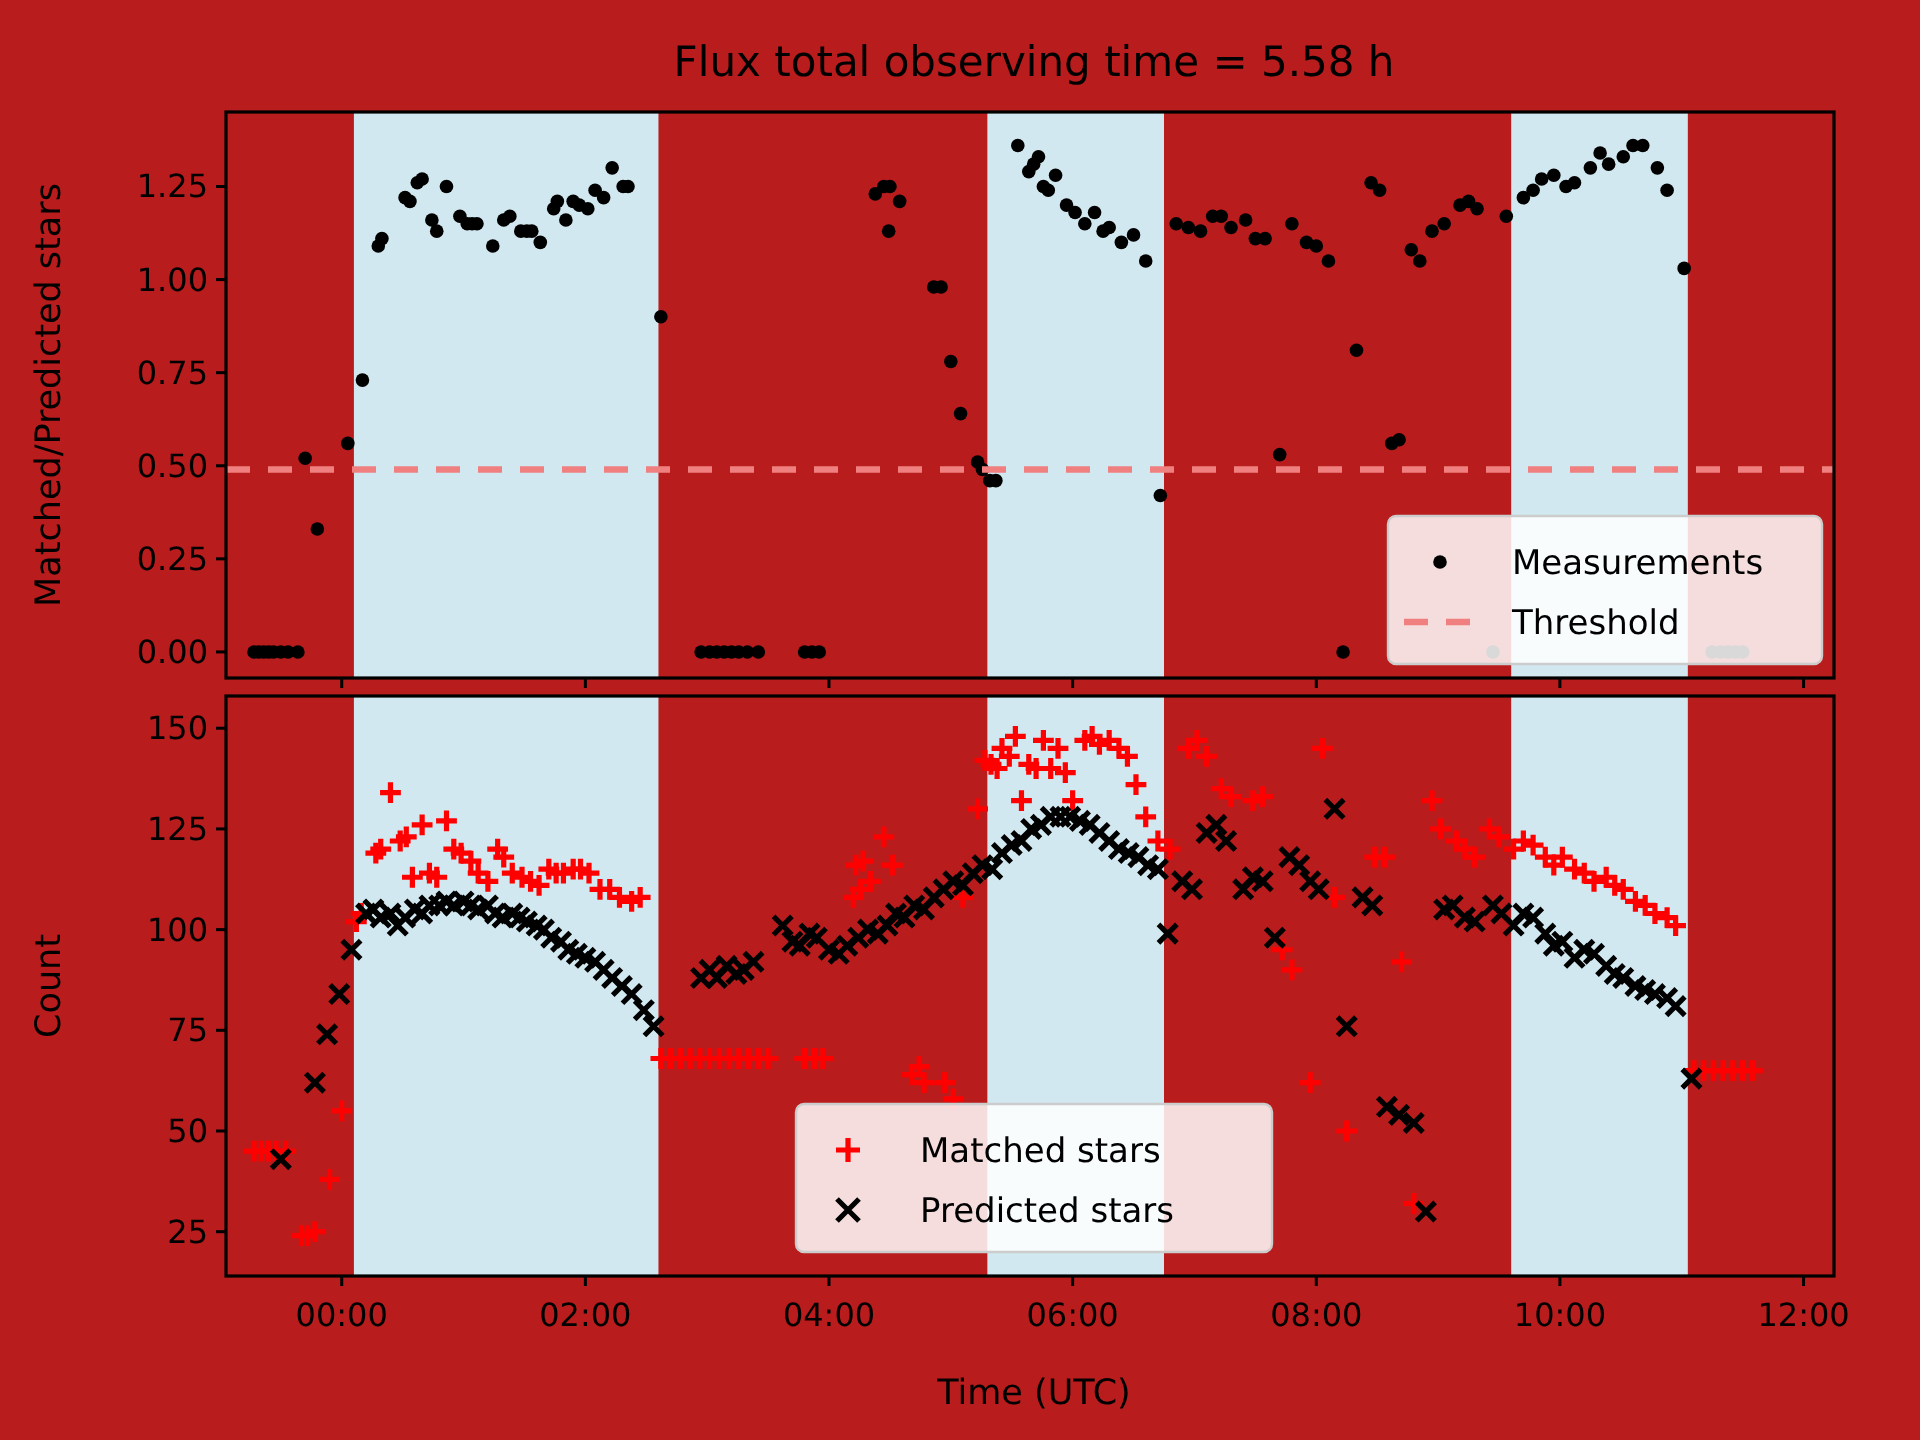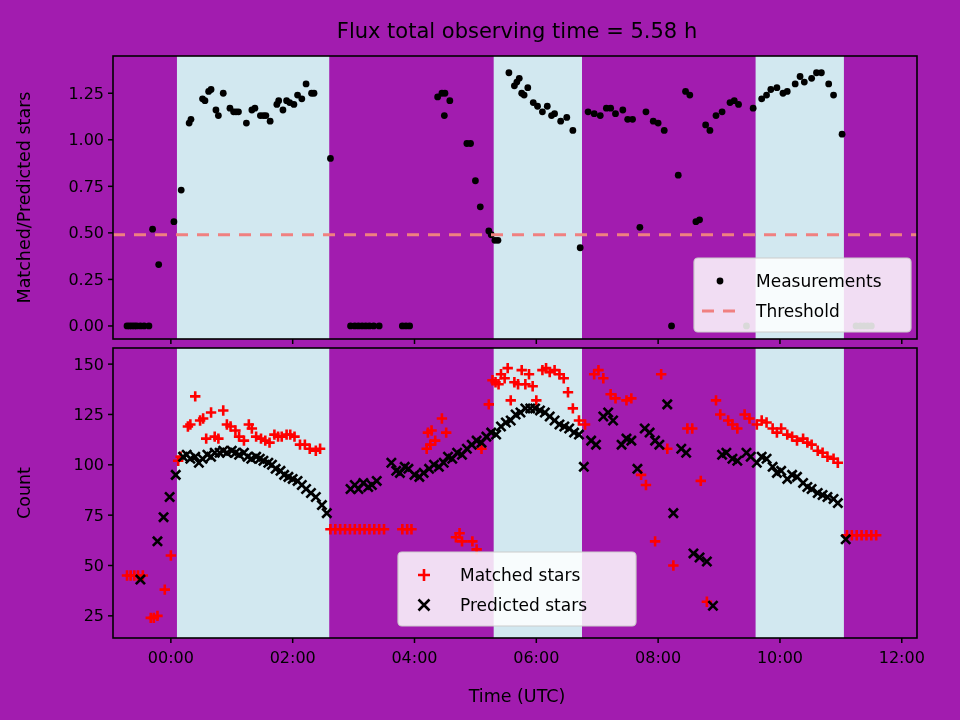--- a/index.html
+++ b/index.html
@@ -1,17 +1,17 @@
 <!DOCTYPE html>
 <html><head>
 <meta charset="utf-8">
 <style>
   html,body{margin:0;padding:0;background:#ffffff;}
   body{width:960px;height:720px;font-family:"DejaVu Sans",sans-serif;overflow:hidden;}
-  #fig{position:relative;width:960px;height:720px;background:#a21caf;}
+  #fig{position:relative;width:960px;height:720px;background:#b91c1c;}
   svg{display:block;}
   .ttl{font-size:21px;fill:#000;}
   .axlbl{font-size:17.5px;fill:#000;}
   .tick{font-size:16px;fill:#000;}
   .legtxt{font-size:17px;fill:#000;}
   .frame{fill:none;stroke:#000;stroke-width:1.6;}
   .tickmark{stroke:#000;stroke-width:1.5;}
   .band{fill:#d2e8f0;}
   .thr{stroke:#f08080;stroke-width:3.2;stroke-dasharray:12 9;fill:none;}
   .legbox{fill:#ffffff;fill-opacity:.85;stroke:#cccccc;stroke-width:1.2;}

